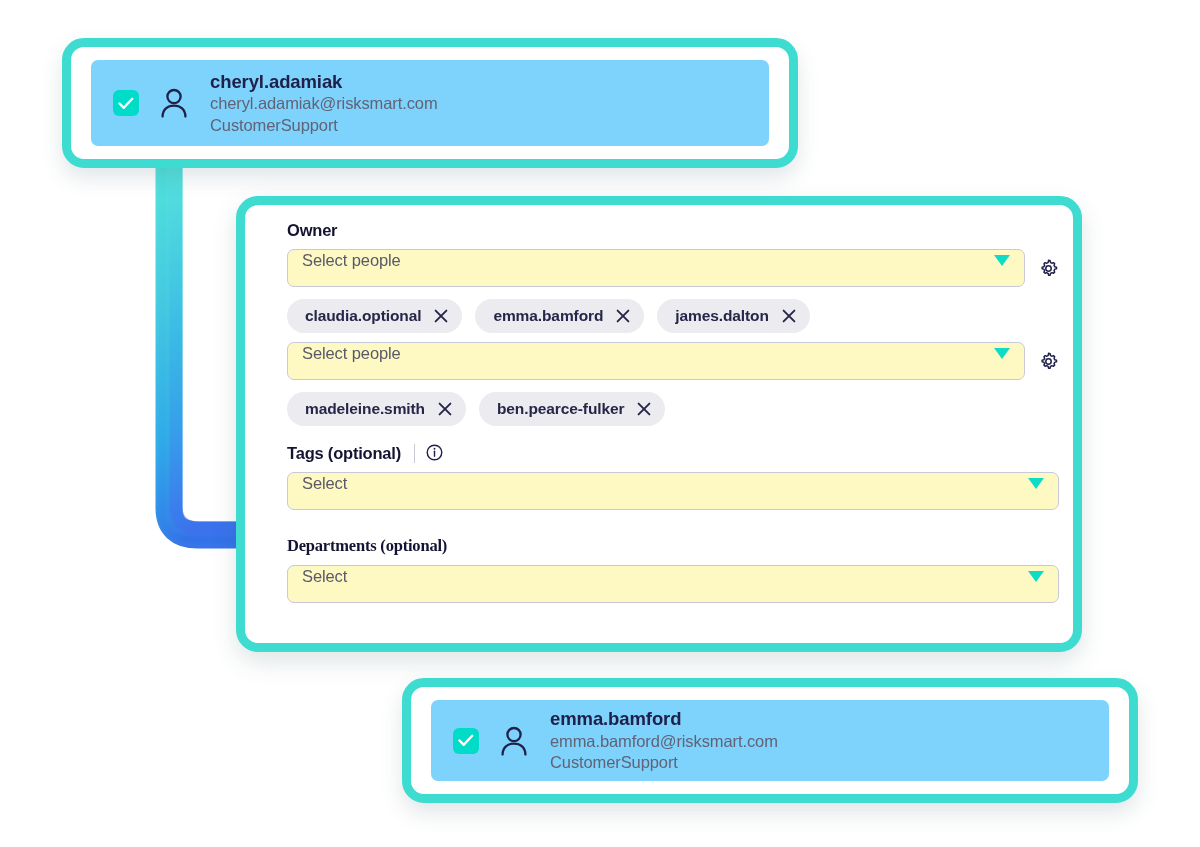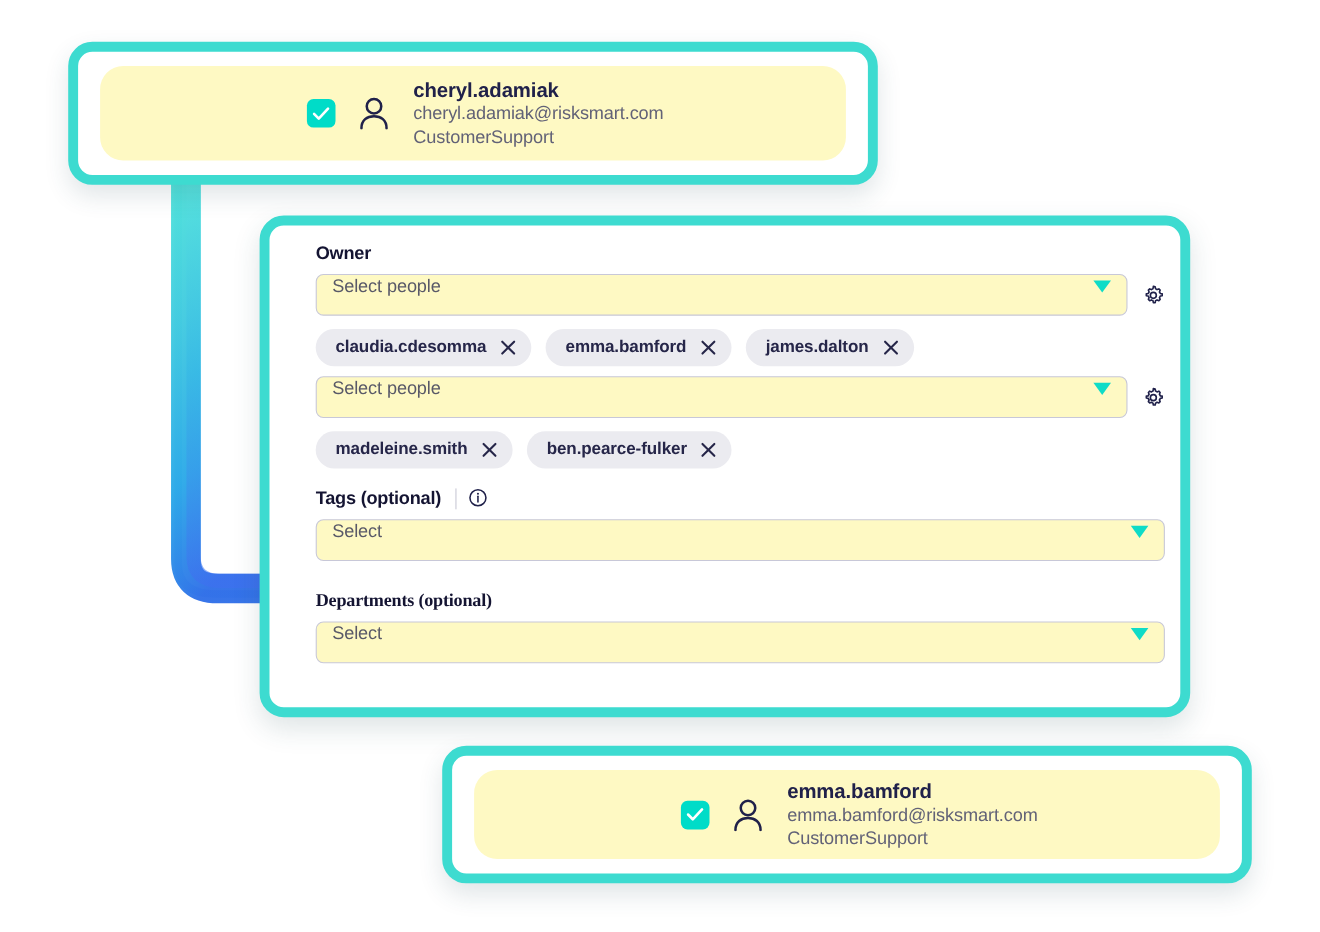--- a/index.html
+++ b/index.html
@@ -38,27 +38,26 @@
     border-radius: 22px;
     box-sizing: border-box;
     box-shadow: 0 10px 22px rgba(40, 80, 90, 0.14);
   }
   .person-card-inner {
     position: absolute;
     left: 20px;
     right: 20px;
     top: 13px;
     bottom: 13px;
-    background: #fef9c3;
-    border-radius: 21px;
+    background: #7dd3fc;
+    border-radius: 7px;
     display: flex;
     align-items: center;
     box-sizing: border-box;
     padding-left: 22px;
-    justify-content: center;
   }
   .person-checkbox {
     width: 26px;
     height: 26px;
     border-radius: 6px;
     background: #00dcc8;
     flex: 0 0 auto;
     display: flex;
     align-items: center;
     justify-content: center;
@@ -285,21 +284,21 @@
                        l0.73 1.85 -1.35 1.35 -1.85-0.73 a7.6 7.6 0 0 1 -1.6 0.93 l-0.35 1.95 -1.9 0
                        -0.35-1.95 a7.6 7.6 0 0 1 -1.6-0.93 l-1.85 0.73 -1.35-1.35 0.73-1.85
                        a7.6 7.6 0 0 1 -0.93-1.6 l-1.95-0.35 0-1.9 1.95-0.35 a7.6 7.6 0 0 1 0.93-1.6
                        l-0.73-1.85 1.35-1.35 1.85 0.73 a7.6 7.6 0 0 1 1.6-0.93 l0.35-1.95 z" fill="none" stroke="#20214a" stroke-width="1.7" stroke-linejoin="round"></path>
               <circle cx="12" cy="12" r="3.1" fill="none" stroke="#20214a" stroke-width="1.7"></circle>
             </svg>
           </span>
         </div>
         <div class="chip-row" style="margin-top:12px;">
           <span class="chip">
-            <span class="chip-label">claudia.cdesomma</span>
+            <span class="chip-label">claudia.optional</span>
             <span class="chip-x">
               <svg width="14" height="14" viewBox="0 0 14 14">
                 <path d="M1.6 1.6 L12.4 12.4 M12.4 1.6 L1.6 12.4" stroke="#262649" stroke-width="1.9" stroke-linecap="round"></path>
               </svg>
             </span>
           </span>
           <span class="chip">
             <span class="chip-label">emma.bamford</span>
             <span class="chip-x">
               <svg width="14" height="14" viewBox="0 0 14 14">

